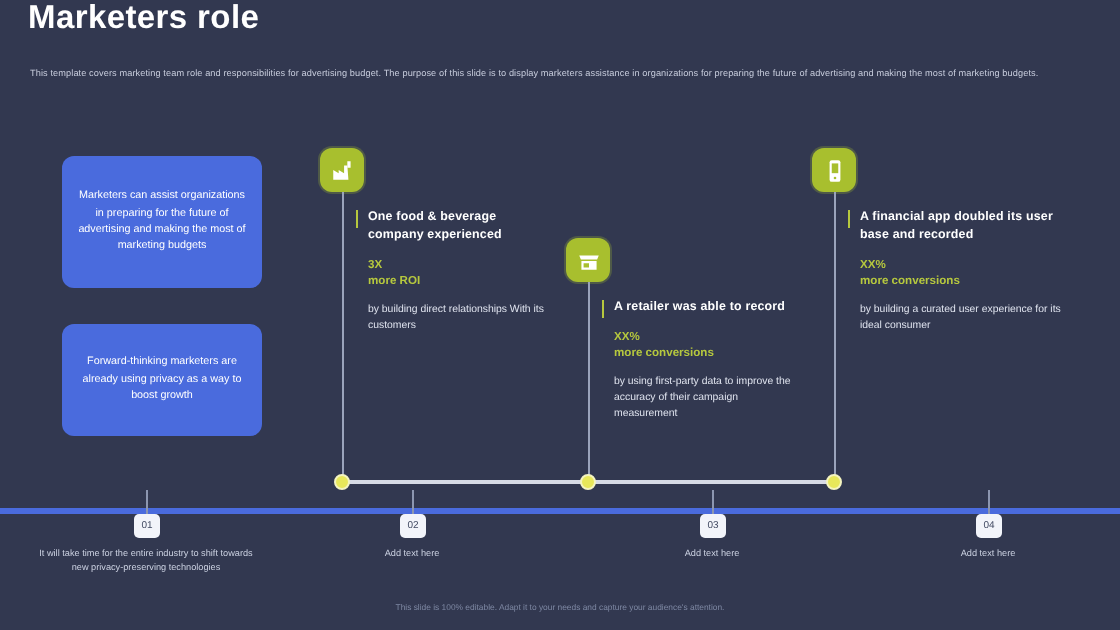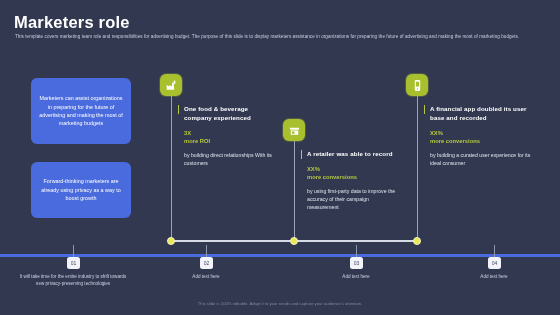--- a/index.html
+++ b/index.html
@@ -20,21 +20,21 @@
     left: 0; top: 0;
     width: 560px;
     height: 315px;
     background: #323850;
   }
 
   
   .title {
     position: absolute;
     left: 14px;
-    top: 13px;
+    top: 0;
     font-size: 16.5px;
     font-weight: bold;
     letter-spacing: 0.2px;
     color: #ffffff;
     text-align: right;
   }
   .subtitle {
     position: absolute;
     left: 15px;
     top: 33px;

